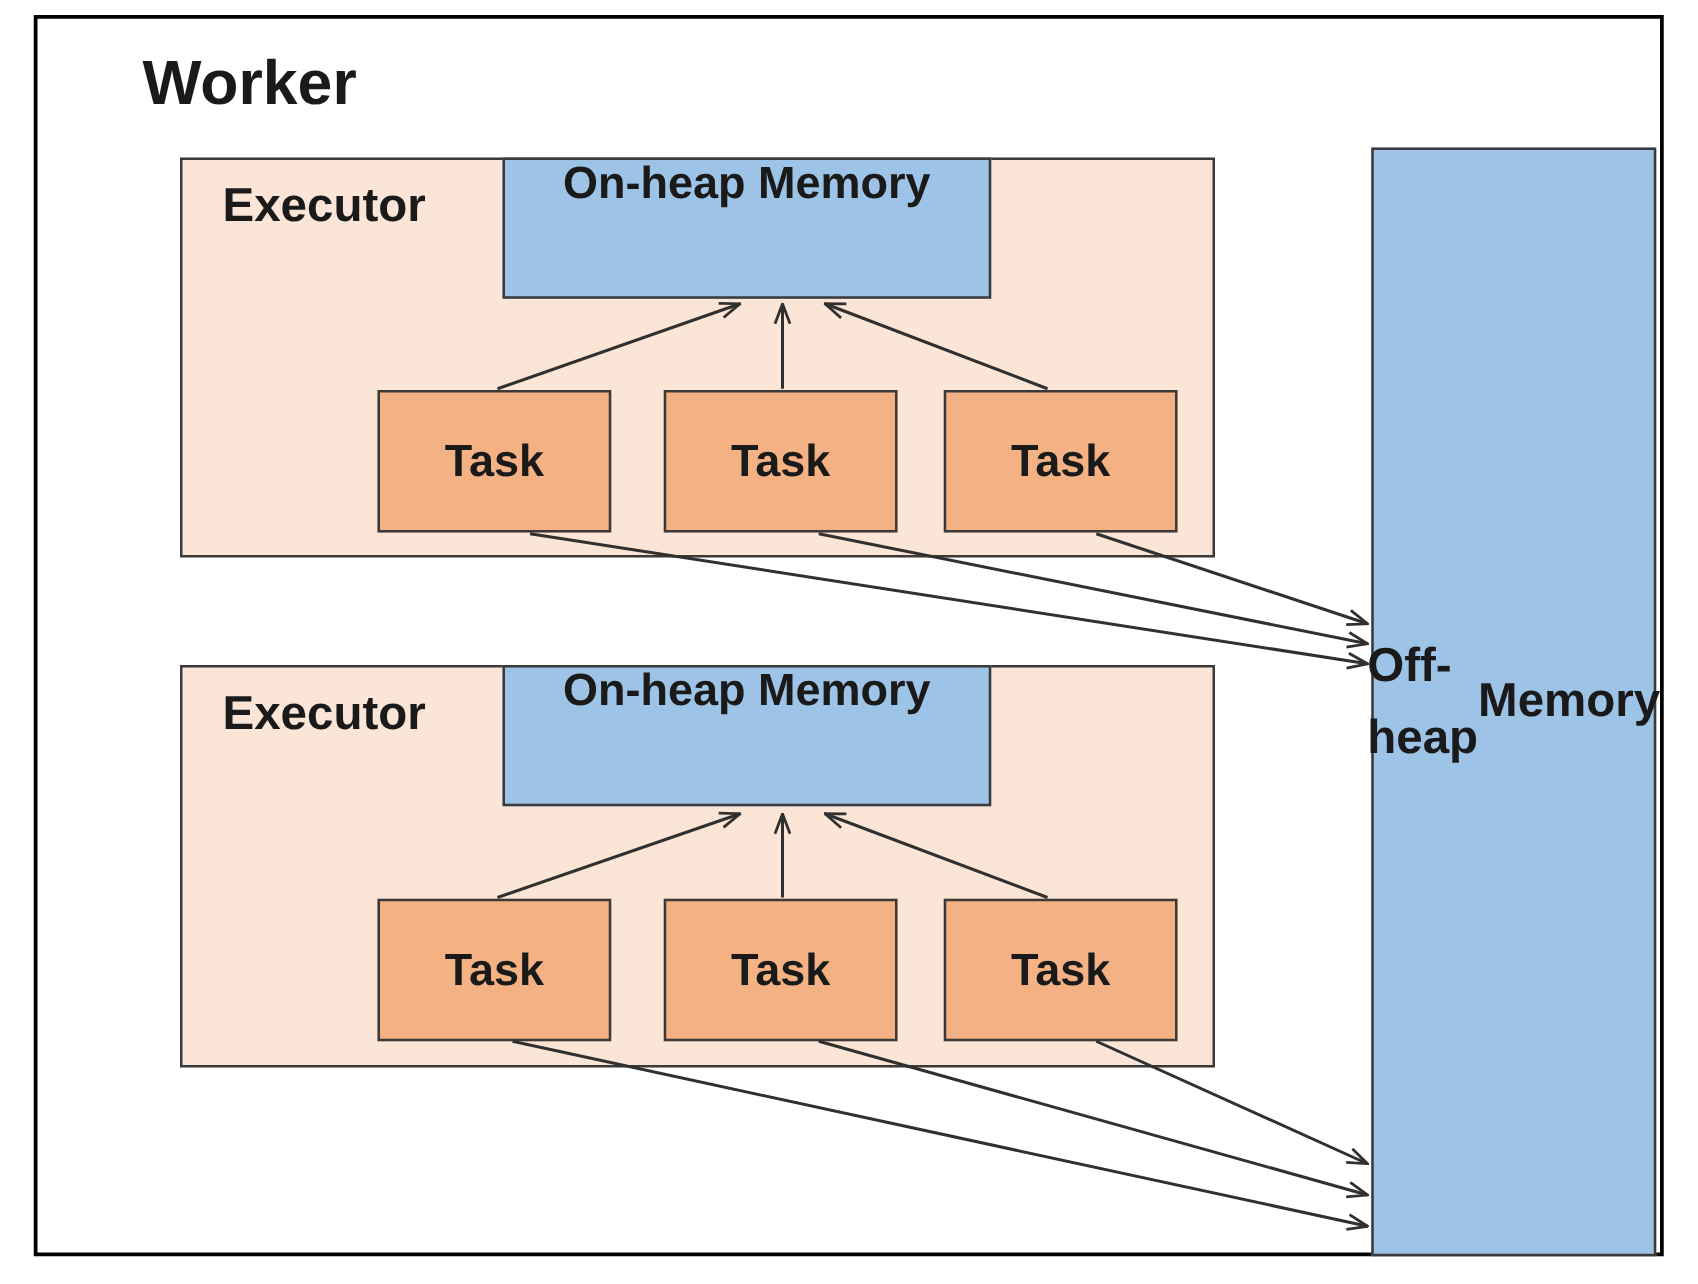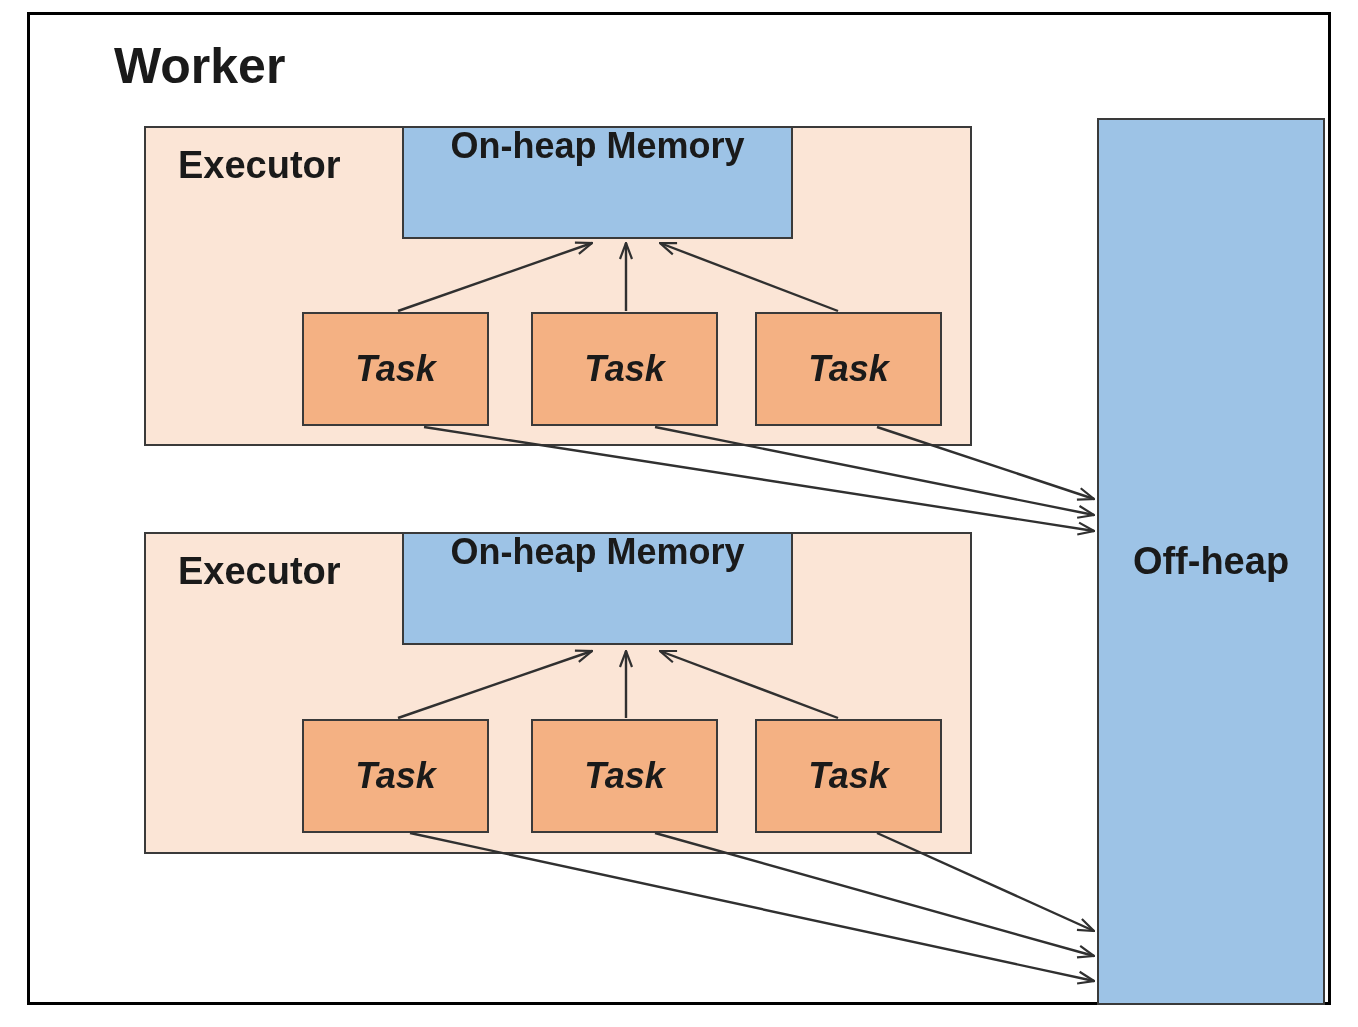--- a/index.html
+++ b/index.html
@@ -35,21 +35,21 @@
     position:absolute;left:32px;top:18px;font-size:38px;font-weight:700;line-height:1;color:var(--text);
   }
   .onheap-box{
     position:absolute;left:256px;top:-2px;width:391px;height:113px;
     background:var(--memory-fill);border:2px solid var(--box-border);
     display:flex;align-items:flex-start;justify-content:center;
   }
   .task-box{
     position:absolute;width:187px;height:114px;
     background:var(--task-fill);border:2px solid var(--box-border);
-    display:flex;align-items:center;justify-content:center;font-style:italic;
+    display:flex;align-items:center;justify-content:center;
   }
   .executor-1 .task-box{top:184px}
   .executor-2 .task-box{top:185px}
   .task-1{left:156px}
   .task-2{left:385px}
   .task-3{left:609px}
   .box-label{font-size:36px;font-weight:700;line-height:1;color:var(--text);}
   .offheap-box{
     position:absolute;left:1097px;top:118px;width:228px;height:887px;
     background:var(--memory-fill);border:2px solid var(--box-border);
@@ -96,20 +96,21 @@
     <div class="task-box task-2">
       <span class="box-label">Task</span>
     </div>
     <div class="task-box task-3">
       <span class="box-label">Task</span>
     </div>
   </div>
 
   <div class="offheap-box">
     <span class="offheap-line">Off-heap</span>
+    <span class="offheap-line">Memory</span>
   </div>
 
   <svg class="arrows" width="1358" height="1027" viewBox="0 0 1358 1027">
     <defs>
       <marker id="ah" viewBox="0 0 20 16" refX="19" refY="8" markerWidth="20" markerHeight="16" orient="auto" markerUnits="userSpaceOnUse">
         <path class="arrow-head" d="M 3 2 L 19 8 L 3 14"></path>
       </marker>
     </defs>
 
     <line class="arrow-line" marker-end="url(#ah)" x1="398" y1="311" x2="592" y2="243"></line>

